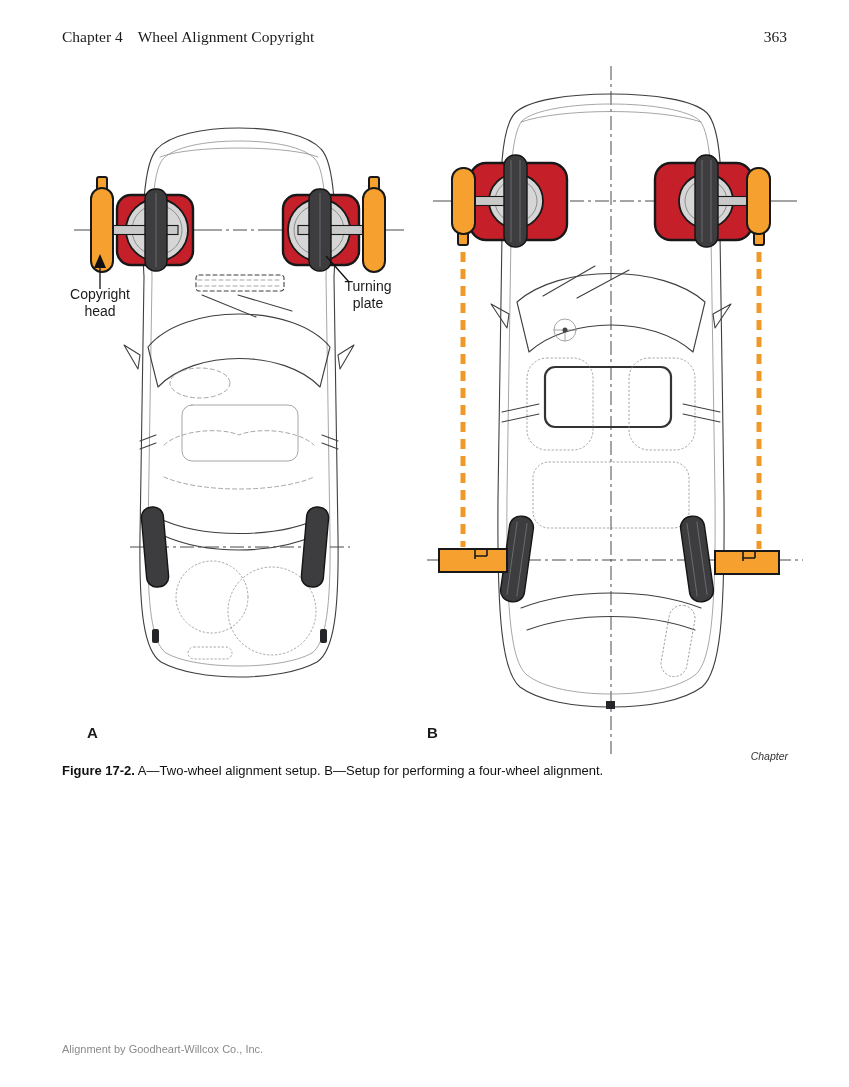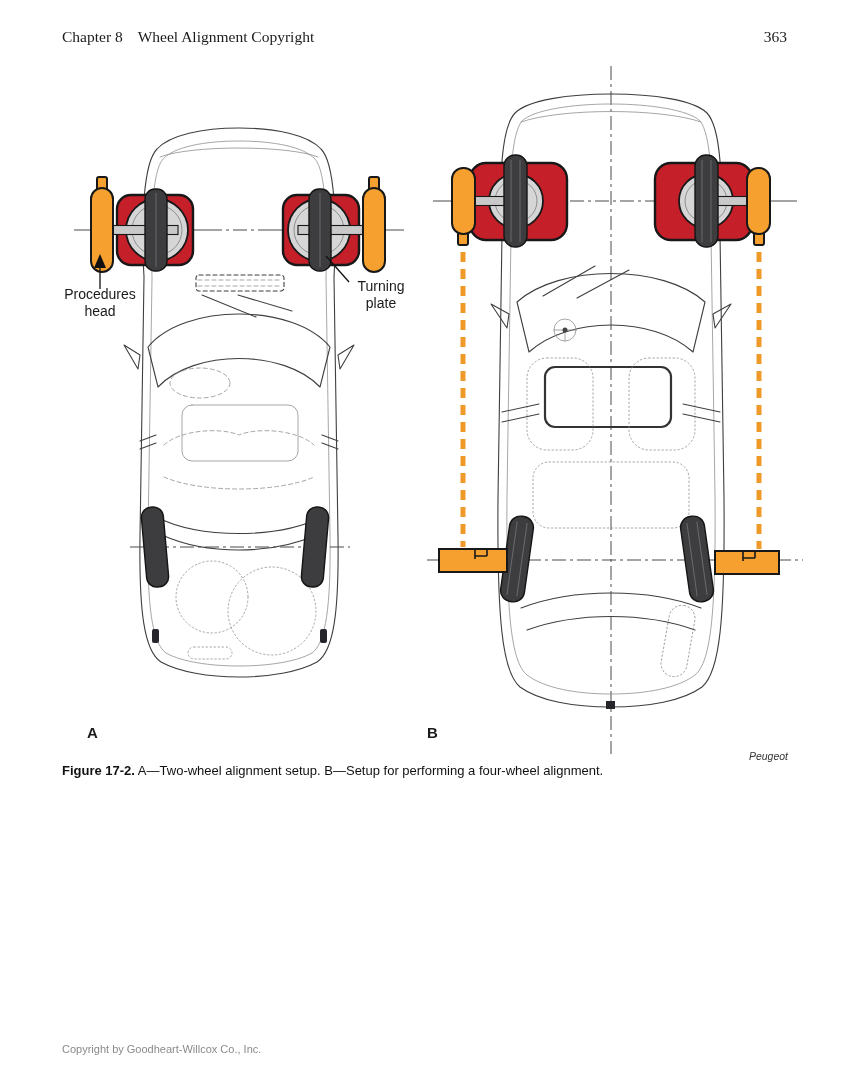--- a/index.html
+++ b/index.html
@@ -36,39 +36,39 @@
   svg .notch{fill:none;stroke:#181818;stroke-width:1.6;}
   svg .orangedash{fill:none;stroke:#ef9a28;stroke-width:5;stroke-dasharray:10 7;}
   svg .callout-line{fill:none;stroke:#111;stroke-width:1.3;}
   svg .arrowhead{fill:#111;stroke:none;}
   svg .mark{fill:#26262a;stroke:none;}
   
   .callout-label{
     position:absolute;font-size:14px;line-height:1.22;color:#1a1a1a;text-align:center;
   }
   .alignment-head-label{left:56px;top:286px;width:88px;}
-  .turning-plate-label{left:347px;top:278px;width:68px;}
+  .turning-plate-label{left:334px;top:278px;width:68px;}
   .panel-label{position:absolute;font-size:15px;font-weight:bold;color:#1a1a1a;}
   .panel-a-label{left:87px;top:724px;}
   .panel-b-label{left:427px;top:724px;}
   .credit{
     position:absolute;left:688px;top:750px;width:100px;text-align:right;
     font-size:10.5px;font-style:italic;color:#333;
   }
   .caption{position:absolute;left:62px;top:763px;width:730px;font-size:13px;color:#111;}
   .caption .lead{font-weight:bold;}
   .page-footer{position:absolute;left:62px;top:1043px;font-size:11px;color:#8a8a8a;}
 </style>
 </head>
 <body>
 
 <div class="page">
 
   <div class="page-header">
-    <span class="chapter-label">Chapter 8</span>
+    <span class="chapter-label">Chapter 4</span>
     <span class="chapter-title">Wheel Alignment Copyright</span>
     <span class="page-number">363</span>
   </div>
 
   <svg class="diagram-a" width="350" height="645" viewBox="0 0 350 645">
 
     <g class="art">
       <path d="M84 172 C81 118 83 58 97 44 C110 30 142 23 179 23 C216 23 248 30 261 44 C275 58 277 118 274 172 L278 432 C279 506 274 546 257 557 C239 567 209 572 179 572 C149 572 119 567 101 557 C84 546 79 506 80 432 Z"></path>
       <path class="thin" d="M92 172 C90 122 92 66 103 54 C114 42 144 36 179 36 C214 36 244 42 255 54 C266 66 268 122 266 172 L270 430 C271 500 266 538 252 548 C236 557 207 561 179 561 C151 561 122 557 106 548 C92 538 87 500 88 430 Z"></path>
       <path class="thin" d="M100 52 C130 40 228 40 258 52"></path>
@@ -201,25 +201,25 @@
       <rect class="shaft" x="274" y="136.5" width="62" height="9"></rect>
       <rect class="tire" x="270" y="95" width="23" height="92" rx="11"></rect>
       <path class="tread" d="M277 100 V182 M286 100 V182"></path>
     </g>
     <g>
       <rect class="head" x="329" y="171" width="10" height="14" rx="2"></rect>
       <rect class="head" x="322" y="108" width="23" height="66" rx="11"></rect>
     </g>
   </svg>
 
-  <div class="callout-label alignment-head-label">Procedures head</div>
+  <div class="callout-label alignment-head-label">Copyright head</div>
   <div class="callout-label turning-plate-label">Turning plate</div>
 
   <div class="panel-label panel-a-label">A</div>
   <div class="panel-label panel-b-label">B</div>
 
-  <div class="credit">Peugeot</div>
+  <div class="credit">Chapter</div>
 
   <div class="caption"><span class="lead">Figure 17-2.</span><span> A—Two-wheel alignment setup. B—Setup for performing a four-wheel alignment.</span></div>
 
-  <div class="page-footer">Copyright by Goodheart-Willcox Co., Inc.</div>
+  <div class="page-footer">Alignment by Goodheart-Willcox Co., Inc.</div>
 
 </div>
 
 </body></html>

